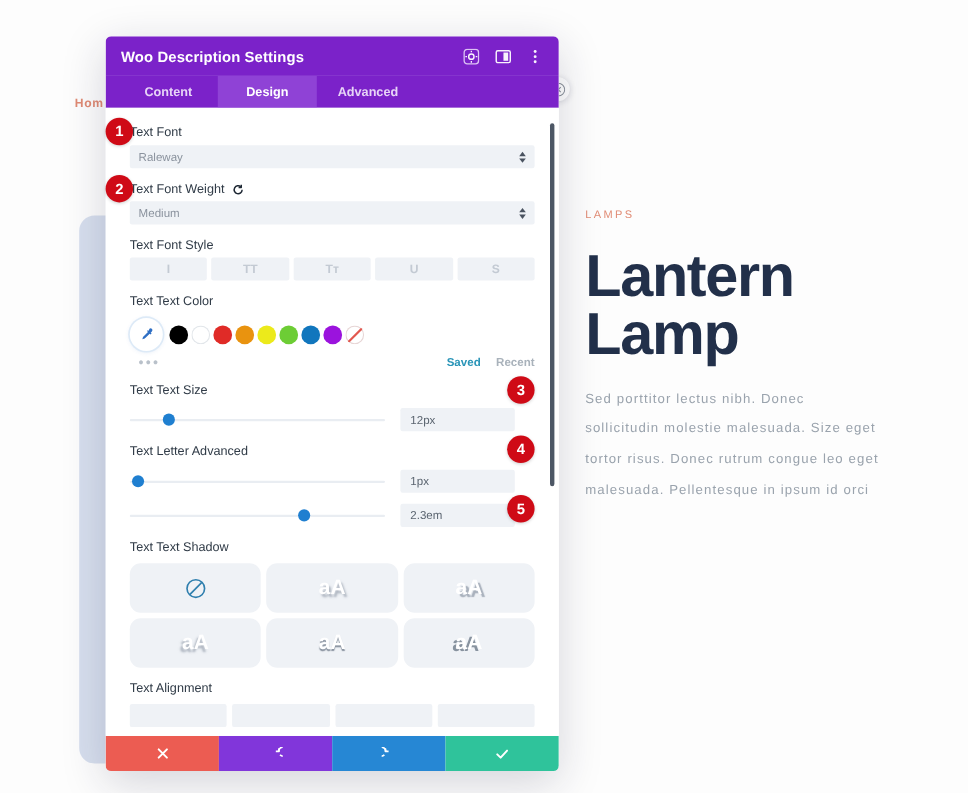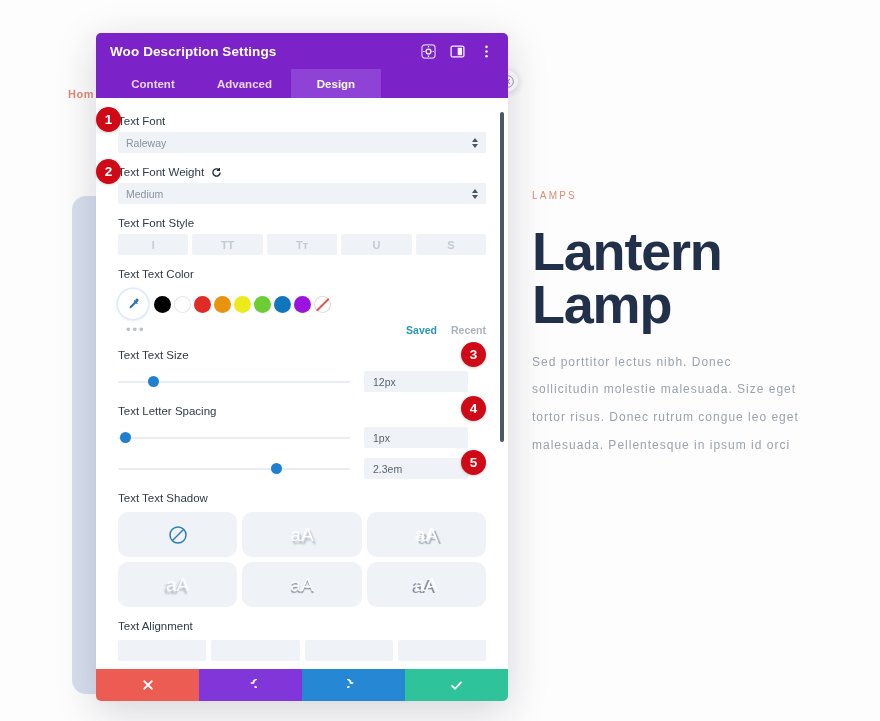--- a/index.html
+++ b/index.html
@@ -167,21 +167,21 @@
     font-size:10.5px;color:#5b6570;
   }
 
   
   .shadow-grid{
     display:grid;grid-template-columns:repeat(3,1fr);gap:5px;margin-top:8px;
   }
   .shadow-cell{
     height:45px;background:#eff2f6;border-radius:10px;
     display:flex;align-items:center;justify-content:center;
-    font-size:19px;font-weight:400;color:#ffffff;
+    font-size:19px;font-weight:700;color:#ffffff;
   }
   .sh2{text-shadow:2px 3px 2px rgba(120,132,148,.55);}
   .sh3{text-shadow:3px 3px 1px rgba(120,132,148,.6);}
   .sh4{text-shadow:-2px 3px 2px rgba(120,132,148,.55);}
   .sh5{text-shadow:0 2px 1px rgba(100,112,128,.75);}
   .sh6{text-shadow:-3px 2px 0 rgba(110,122,138,.8);}
   .no-ico{width:20px;height:20px;}
 
   
   .align-row{display:flex;gap:5px;margin-top:8px;}
@@ -270,22 +270,22 @@
             <circle cx="8" cy="3" r="1.4" fill="#ffffff"></circle>
             <circle cx="8" cy="8" r="1.4" fill="#ffffff"></circle>
             <circle cx="8" cy="13" r="1.4" fill="#ffffff"></circle>
           </svg>
         </span>
       </div>
     </div>
 
     <div class="tabs">
       <div class="tab">Content</div>
+      <div class="tab active">Design</div>
       <div class="tab">Advanced</div>
-      <div class="tab active">Design</div>
     </div>
 
     <div class="modal-body">
       <div class="scroll-area">
 
         <div class="field-label">
           <span>Text Font</span>
         </div>
         <div class="select">
           <span>Raleway</span>
@@ -355,21 +355,21 @@
         </div>
         <div class="slider-row">
           <div class="slider">
             <div class="track"></div>
             <div class="knob" style="left:13%"></div>
           </div>
           <div class="val-box">12px</div>
         </div>
 
         <div class="field-label">
-          <span>Text Letter Spacing</span>
+          <span>Text Letter Advanced</span>
         </div>
         <div class="slider-row">
           <div class="slider">
             <div class="track"></div>
             <div class="knob" style="left:1%"></div>
           </div>
           <div class="val-box">1px</div>
         </div>
 
         <div class="slider-row">

